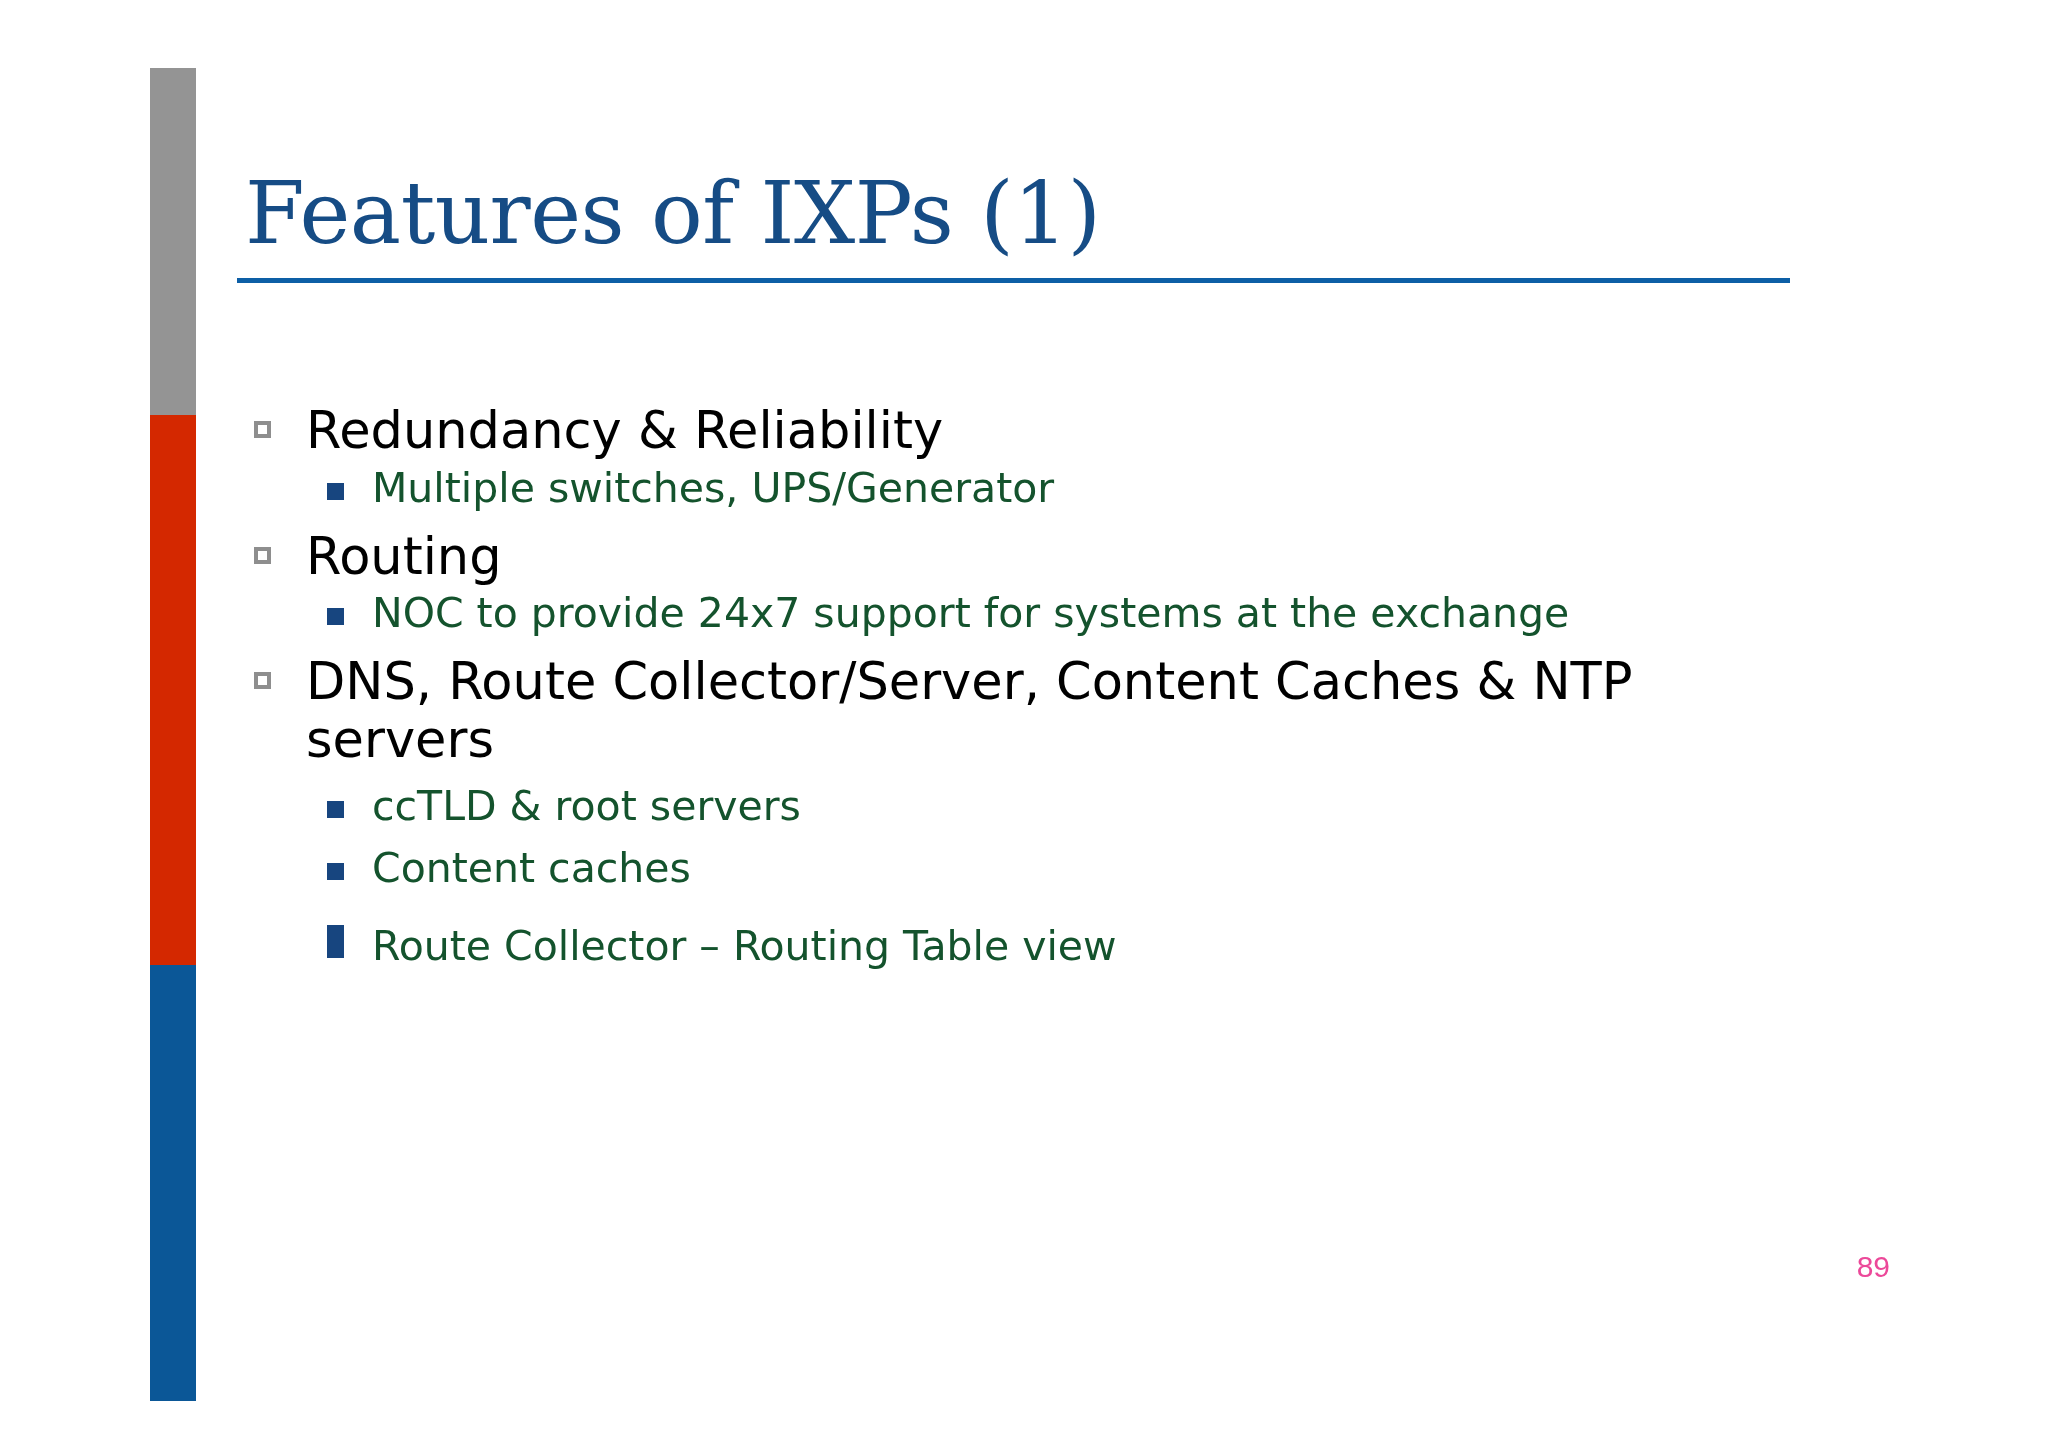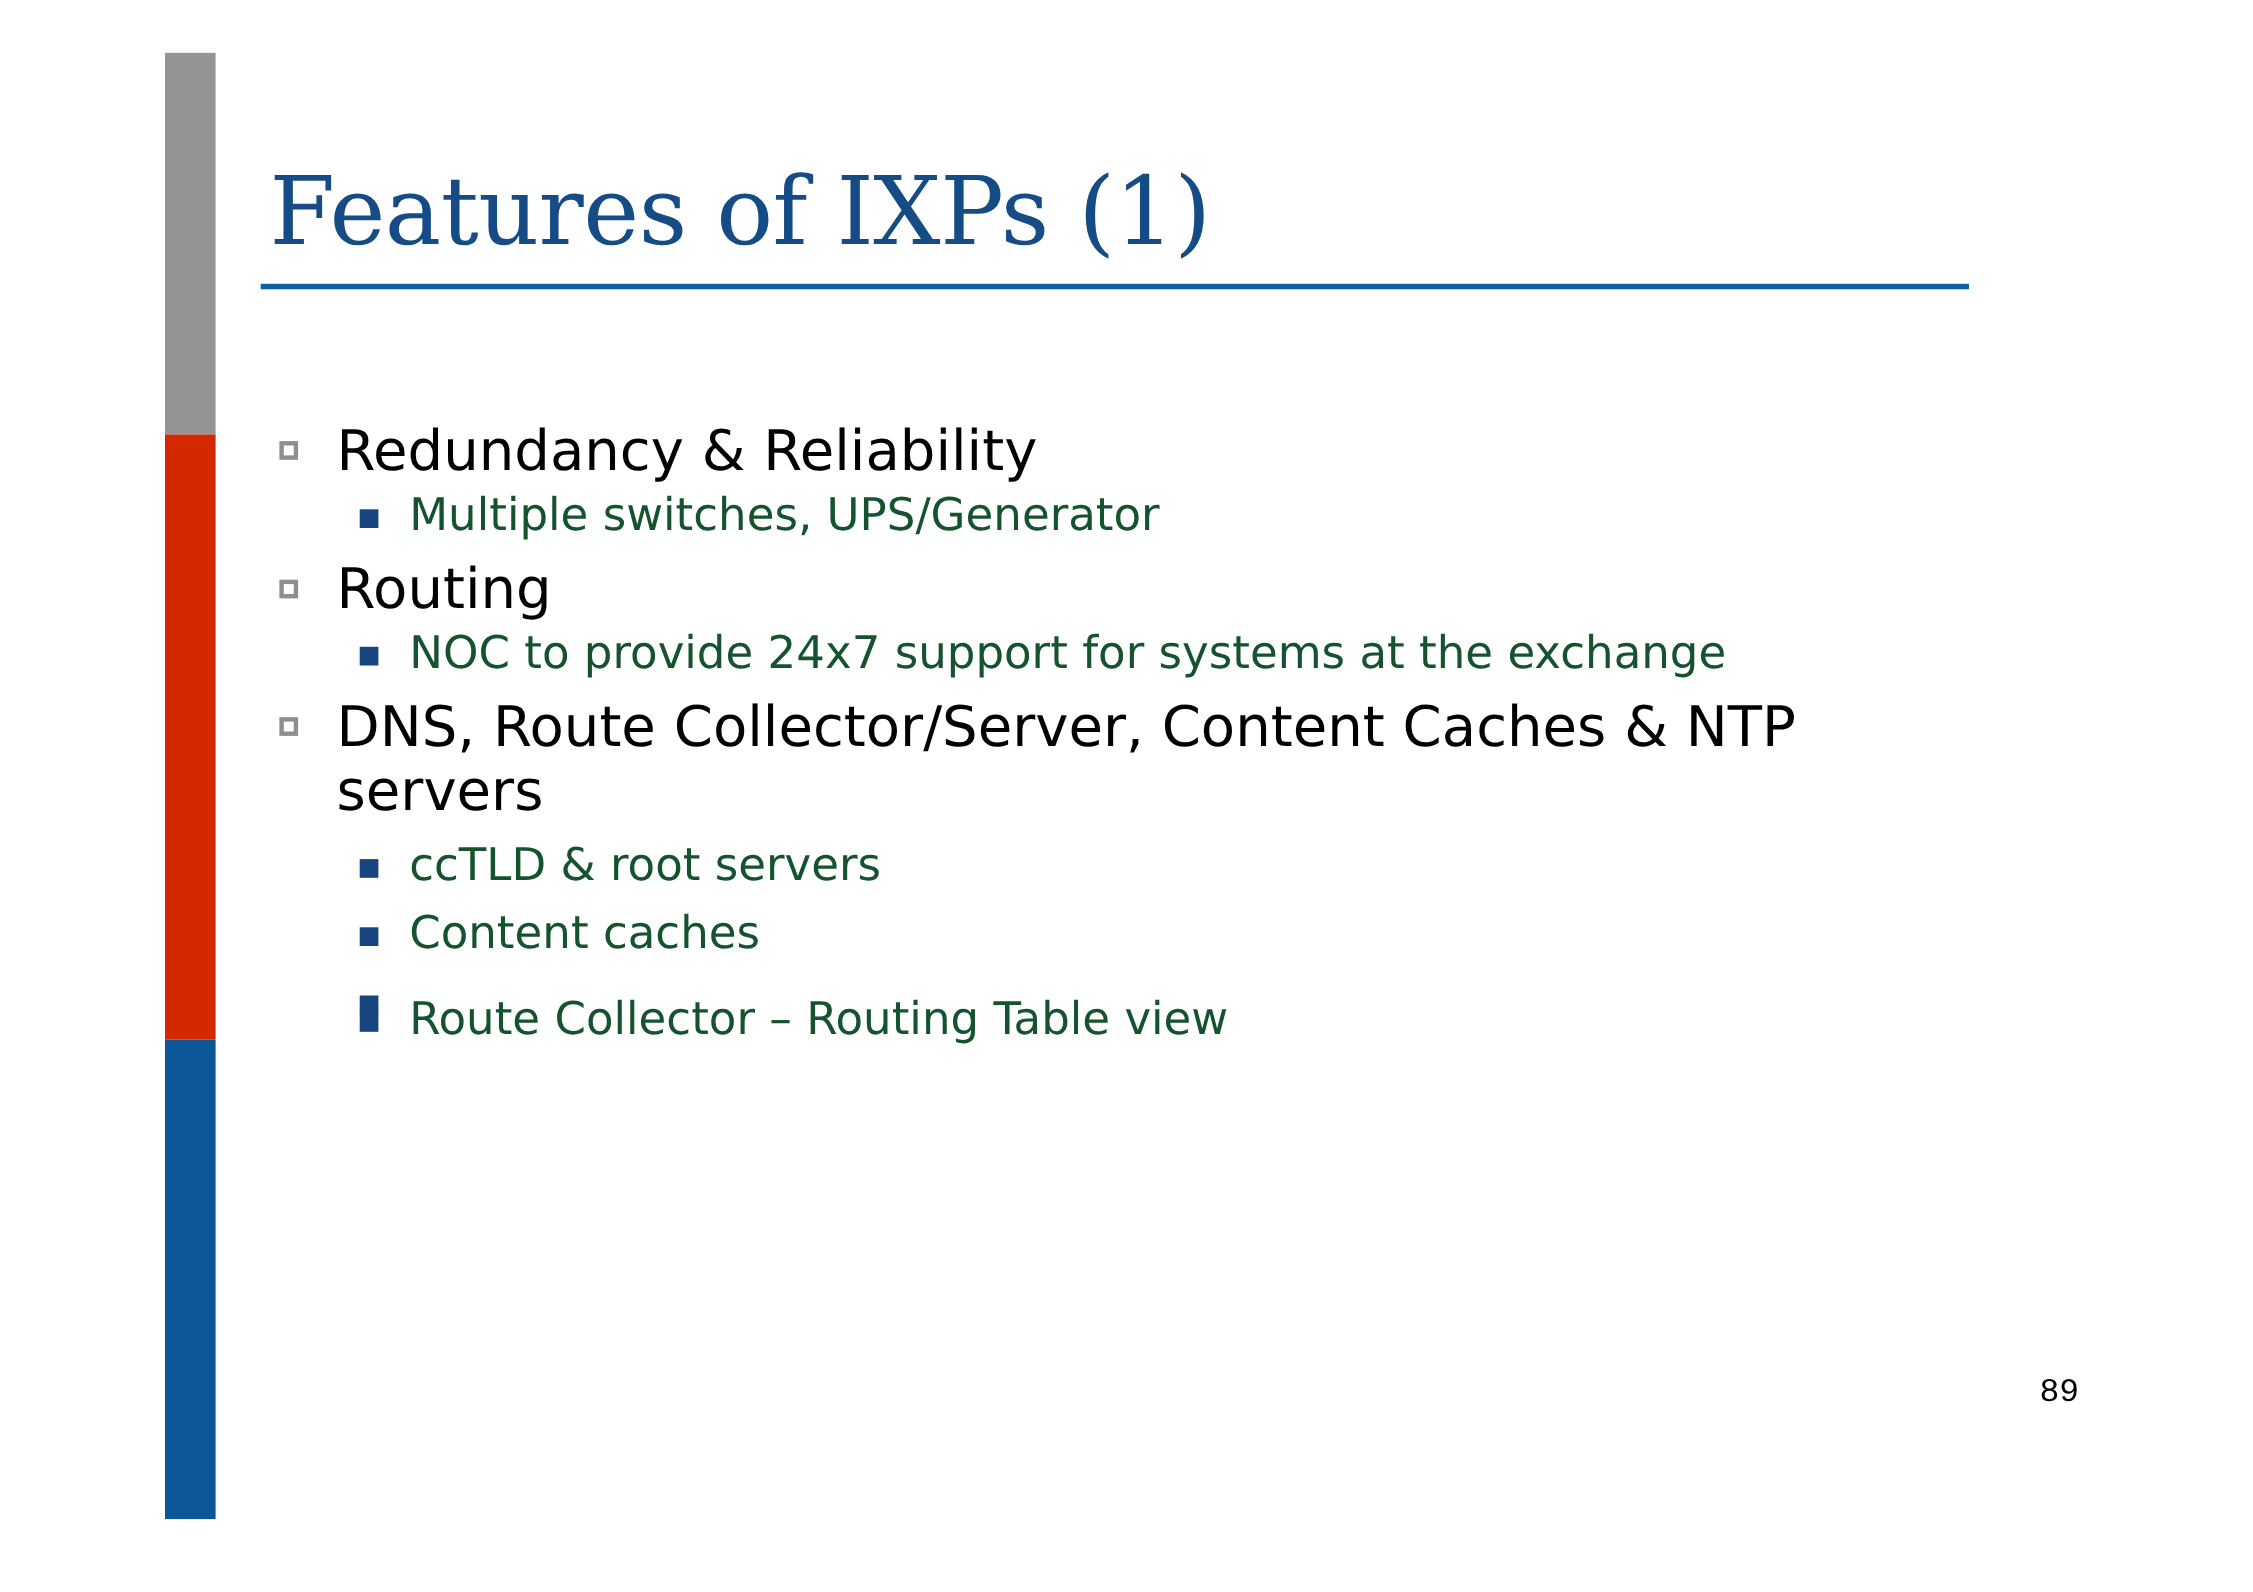--- a/index.html
+++ b/index.html
@@ -14,20 +14,21 @@
     position: relative;
     overflow: hidden;
     font-family: "DejaVu Sans", "Liberation Sans", sans-serif;
   }
 
   
   .slide {
     position: absolute;
     inset: 0;
     background: #ffffff;
+    margin-top: 20px;
   }
 
   
   .side-bar {
     position: absolute;
     left: 150px;
     top: 48px;
     width: 46px;
     height: 1333px;
     display: flex;
@@ -109,22 +110,22 @@
   .group { margin-bottom: 4px; }
 
   .gap-sm { height: 10px; }
 
   
   .page-number {
     position: absolute;
     right: 158px;
     bottom: 163px;
     font-size: 30px;
-    color: #000000;
-    font-family: Liberation Mono, monospace;
+    color: #ec4899;
+    font-family: Liberation Sans, sans-serif;
   }
 </style>
 </head>
 <body>
 
 <div class="slide">
 
   <div class="side-bar">
     <div class="seg-gray"></div>
     <div class="seg-red"></div>

